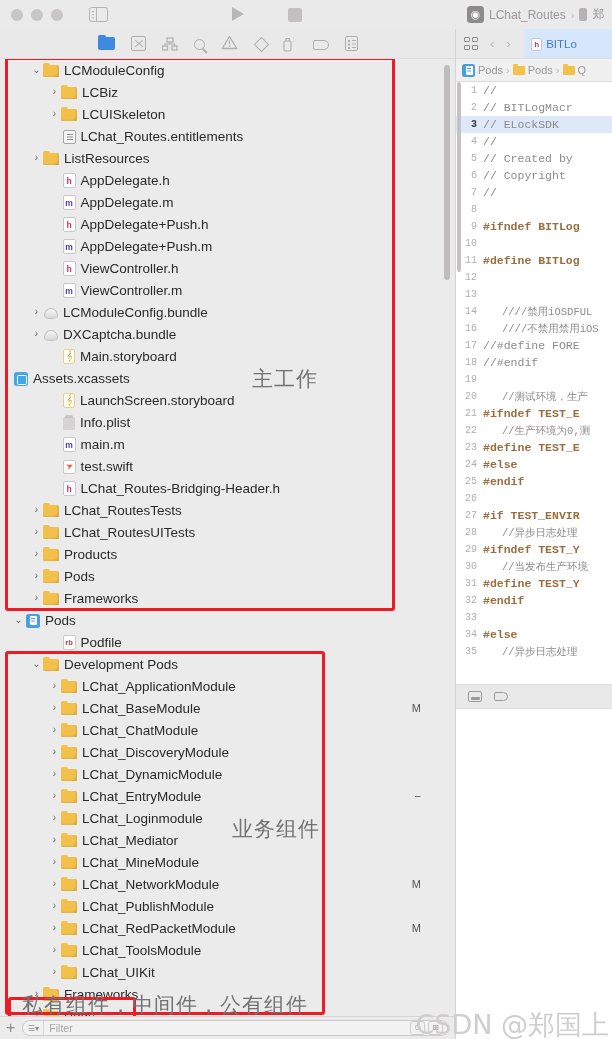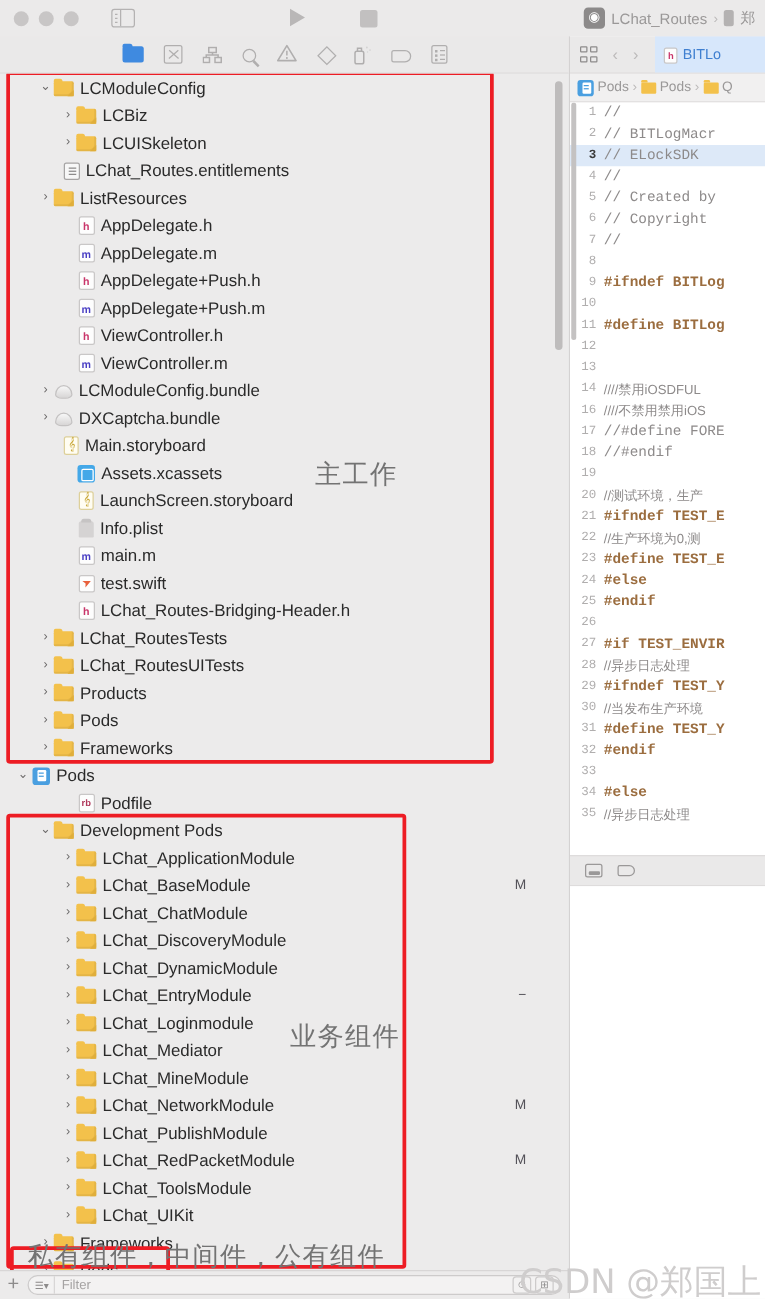--- a/index.html
+++ b/index.html
@@ -313,21 +313,21 @@
     font-size: 11.5px; white-space: nowrap;
   }
   .cline.hl { background: #dde9f8; }
   .gut {
     width: 27px; flex: none; text-align: right; padding-right: 6px;
     color: #b0aeae; font-size: 10px;
   }
   .cline.hl .gut { color: #3a3a3a; font-weight: bold; }
   .ctext { color: #3a3a3a; }
   .c-comment { color: #8d8a8a; }
-  .c-cjk { color: #8d8a8a; font-family: Liberation Sans, sans-serif; font-size: 10.5px; }
+  .c-cjk { color: #8d8a8a; font-family: Liberation Mono, monospace; font-size: 10.5px; margin-left: 19px; }
   .c-pre { color: #9b6d3f; font-weight: bold; }
   .editor-bottombar {
     height: 25px; background: #eae9e9; border-top: 1px solid #dedcdc;
     border-bottom: 1px solid #dedcdc;
     display: flex; align-items: center; gap: 12px; padding-left: 12px;
   }
   .eb-ico1 {
     width: 14px; height: 11px; border: 1.2px solid #9a9898; border-radius: 2px;
     position: relative;
   }
@@ -420,21 +420,21 @@
         <div class="row" style="padding-left: 48px;">
           <span class="tw">›</span>
           <span class="ic ic-folder"></span>
           <span class="label">LCBiz</span>
         </div>
         <div class="row" style="padding-left: 48px;">
           <span class="tw">›</span>
           <span class="ic ic-folder"></span>
           <span class="label">LCUISkeleton</span>
         </div>
-        <div class="row" style="padding-left: 36px;">
+        <div class="row" style="padding-left: 48px;">
           <span class="tw empty"></span>
           <span class="ic ic-ent"></span>
           <span class="label">LChat_Routes.entitlements</span>
         </div>
         <div class="row" style="padding-left: 30px;">
           <span class="tw">›</span>
           <span class="ic ic-folder"></span>
           <span class="label">ListResources</span>
         </div>
         <div class="row" style="padding-left: 48px;">
@@ -470,26 +470,26 @@
         <div class="row" style="padding-left: 30px;">
           <span class="tw">›</span>
           <span class="ic ic-bundle"></span>
           <span class="label">LCModuleConfig.bundle</span>
         </div>
         <div class="row" style="padding-left: 30px;">
           <span class="tw">›</span>
           <span class="ic ic-bundle"></span>
           <span class="label">DXCaptcha.bundle</span>
         </div>
-        <div class="row" style="padding-left: 36px;">
+        <div class="row" style="padding-left: 48px;">
           <span class="tw empty"></span>
           <span class="ic ic-story"></span>
           <span class="label">Main.storyboard</span>
         </div>
-        <div class="row" style="padding-left: 48px;">
+        <div class="row" style="">
           <span class="tw empty"></span>
           <span class="ic ic-xcassets"></span>
           <span class="label">Assets.xcassets</span>
         </div>
         <div class="row" style="padding-left: 48px;">
           <span class="tw empty"></span>
           <span class="ic ic-story"></span>
           <span class="label">LaunchScreen.storyboard</span>
         </div>
         <div class="row" style="padding-left: 48px;">

